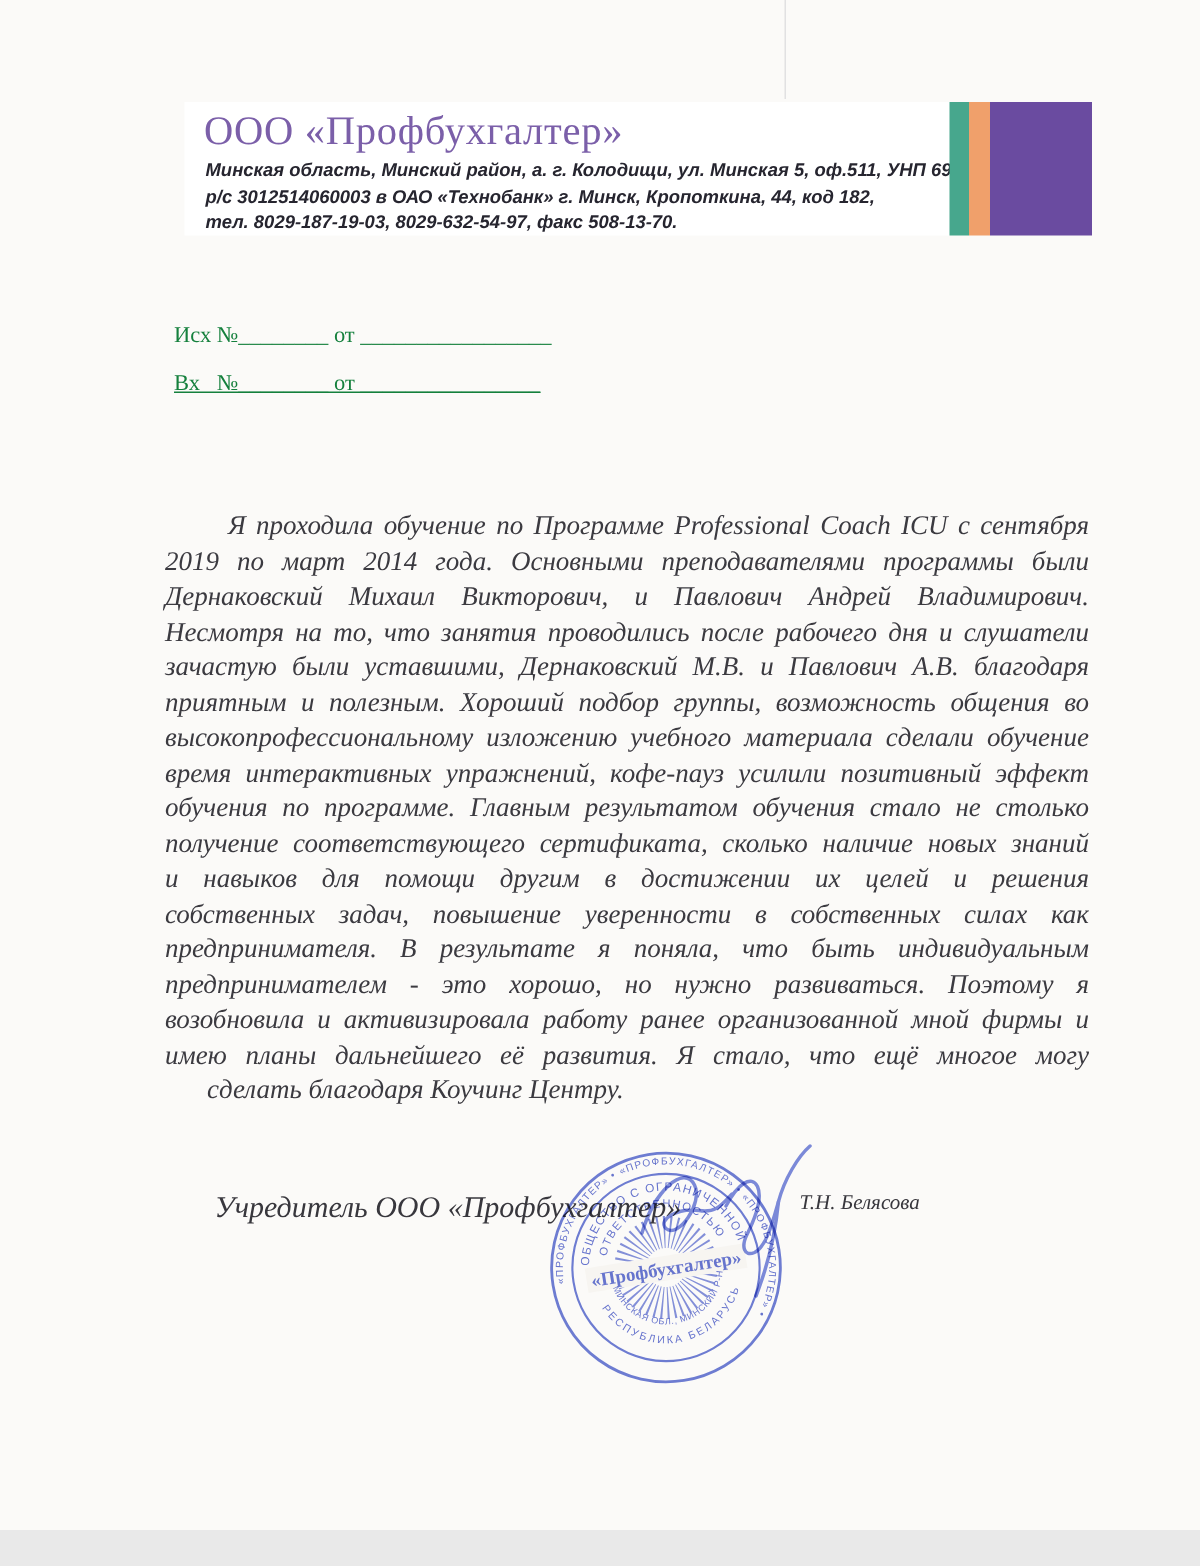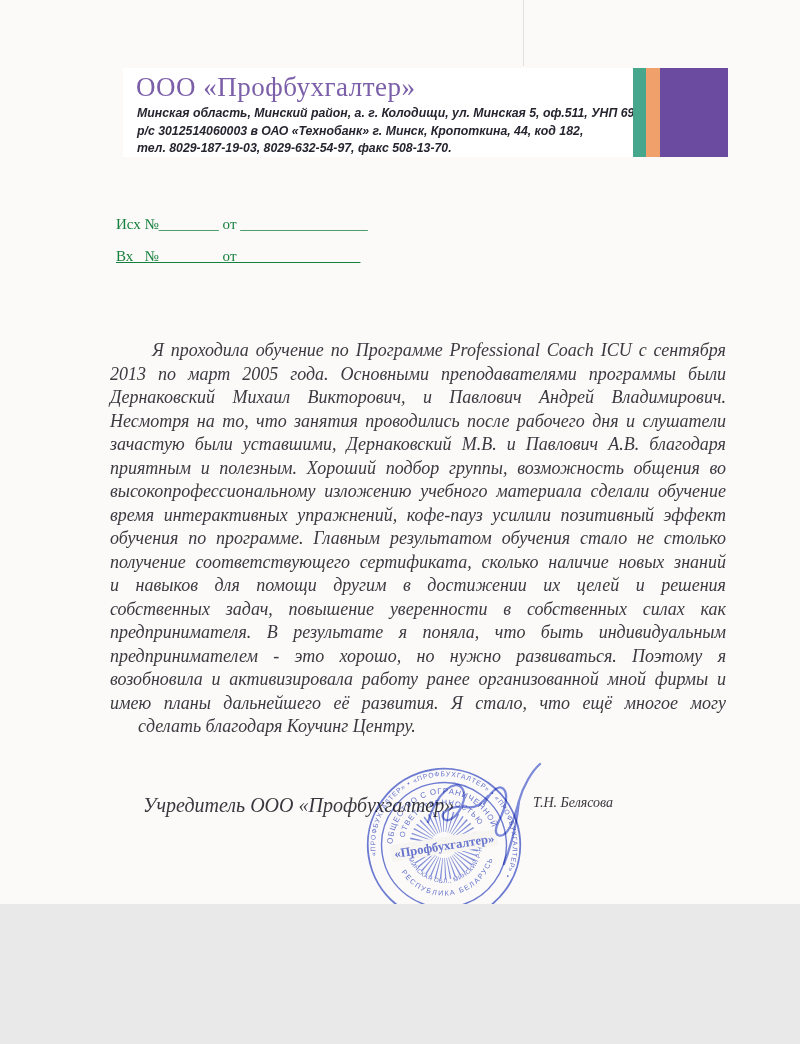--- a/index.html
+++ b/index.html
@@ -1,18 +1,18 @@
 <!DOCTYPE html>
 <html><head>
 <meta charset="utf-8">
 <style>
   html,body{margin:0;padding:0;background:#e9e9e9;}
   .page{
     position:relative;
-    width:800px;height:904px;
+    width:800px;height:1020px;
     background:#fbfaf8;
     overflow:hidden;
     font-family:"Liberation Serif", serif;
   }
   
   .letterhead-band{
     position:absolute;left:123px;top:68px;width:510px;height:89px;
     background:#ffffff;
   }
   .company-name{
@@ -97,21 +97,21 @@
   </div>
   <div class="accent-bar strip-teal"></div>
   <div class="accent-bar strip-orange"></div>
   <div class="accent-bar strip-purple"></div>
 
   <div class="ref-line ref-out">Исх №________ от _________________</div>
   <div class="ref-line ref-in">Вх   №________ от ________________</div>
 
   <div class="body-text">
     <div class="body-line first">Я проходила обучение по Программе Professional Coach ICU с сентября</div>
-    <div class="body-line">2013 по март 2005 года. Основными преподавателями  программы были</div>
+    <div class="body-line">2019 по март 2014 года. Основными преподавателями  программы были</div>
     <div class="body-line">Дернаковский Михаил Викторович, и Павлович Андрей Владимирович.</div>
     <div class="body-line">Несмотря на то, что занятия проводились после рабочего дня  и слушатели</div>
     <div class="body-line">зачастую были уставшими, Дернаковский  М.В. и Павлович  А.В. благодаря</div>
     <div class="body-line">приятным и полезным. Хороший подбор группы, возможность общения во</div>
     <div class="body-line">высокопрофессиональному изложению учебного материала сделали обучение</div>
     <div class="body-line">время интерактивных упражнений, кофе-пауз усилили позитивный эффект</div>
     <div class="body-line">обучения по программе. Главным результатом обучения стало не столько</div>
     <div class="body-line">получение соответствующего сертификата, сколько наличие новых знаний</div>
     <div class="body-line">и навыков  для помощи другим в достижении  их целей  и решения</div>
     <div class="body-line">собственных задач, повышение уверенности в собственных силах как</div>

